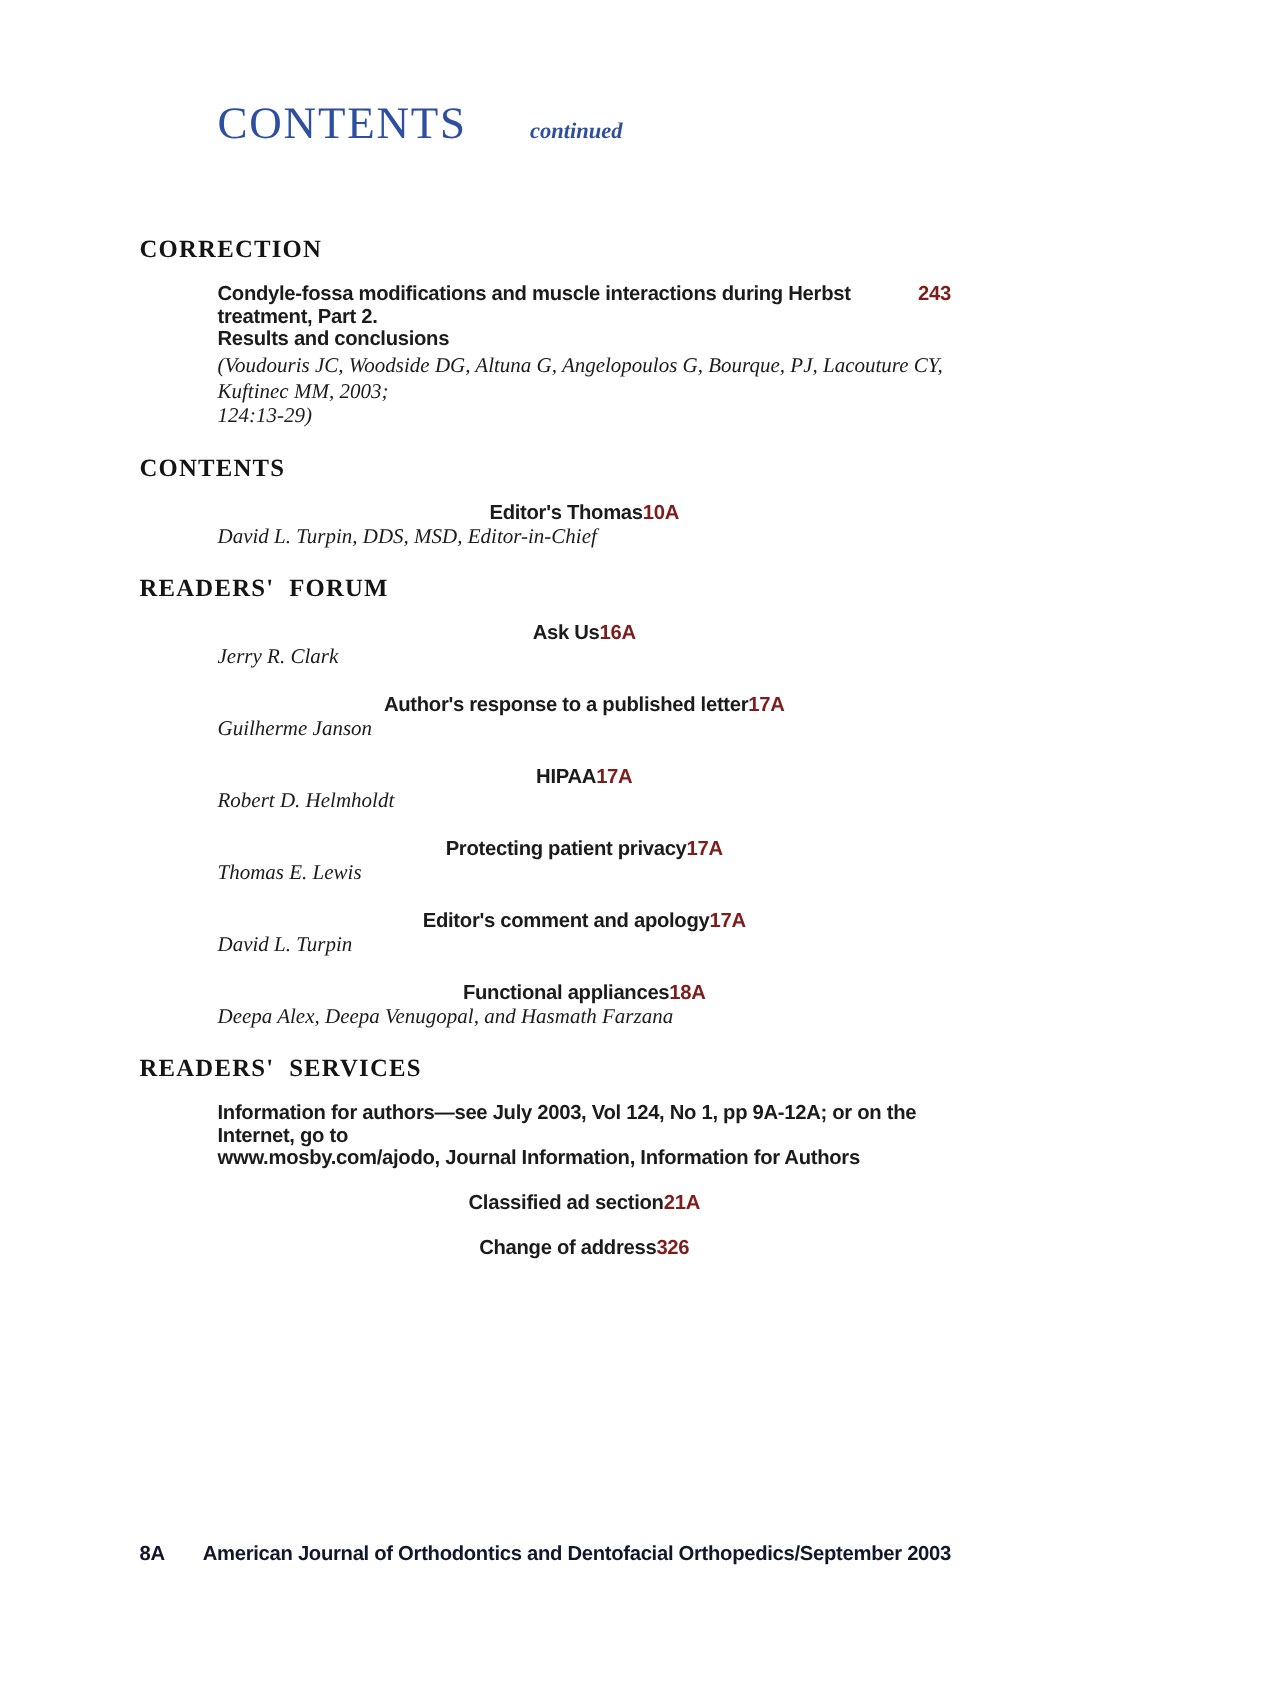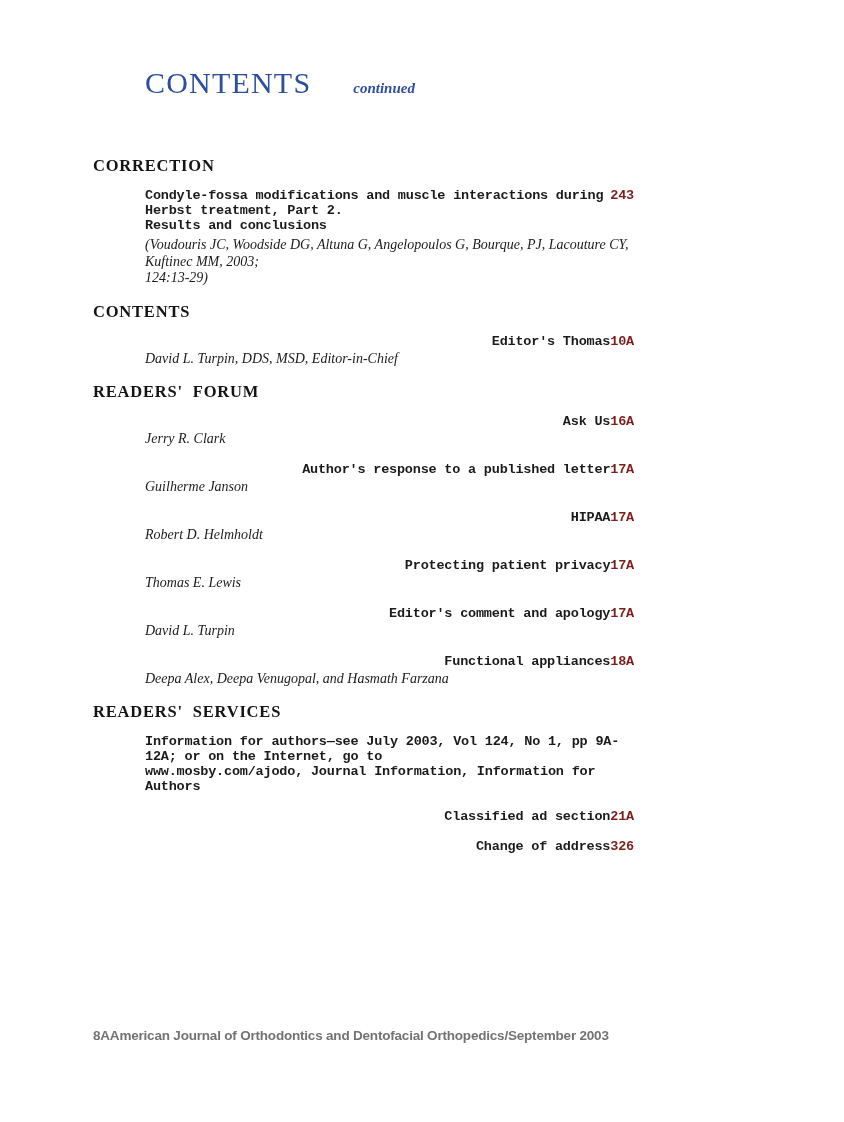--- a/index.html
+++ b/index.html
@@ -47,23 +47,22 @@
     letter-spacing: 0.8px;
     word-spacing: 5px;
     color: #141414;
     line-height: 19px;
   }
   .entries { margin-left: 52px; margin-top: 13px; }
 
   .entry { margin-bottom: 15px; }
   .entry-row {
     display: flex;
-    justify-content: flex-end;
+    justify-content: center;
     align-items: flex-start;
-    font-family: Liberation Mono, monospace;
   }
   .entry-title {
     font-weight: bold;
     font-size: 13.5px;
     line-height: 15px;
     letter-spacing: -0.2px;
     white-space: pre-line;
     max-width: 575px;
     color: #1b1b1b;
   }
@@ -95,26 +94,26 @@
     color: #1b1b1b;
   }
 
   
   .page-footer {
     position: absolute;
     left: 93px;
     right: 94px;
     top: 1028px;
     display: flex;
-    justify-content: flex-start;
+    justify-content: space-between;
     align-items: baseline;
     font-weight: bold;
     font-size: 13.5px;
     letter-spacing: -0.2px;
-    color: #737373;
+    color: #0f172a;
   }
 </style>
 </head>
 <body>
 
 <div class="page">
 
   <div class="toc-header">
     <span class="toc-title">CONTENTS</span>
     <span class="toc-continued">continued</span>

